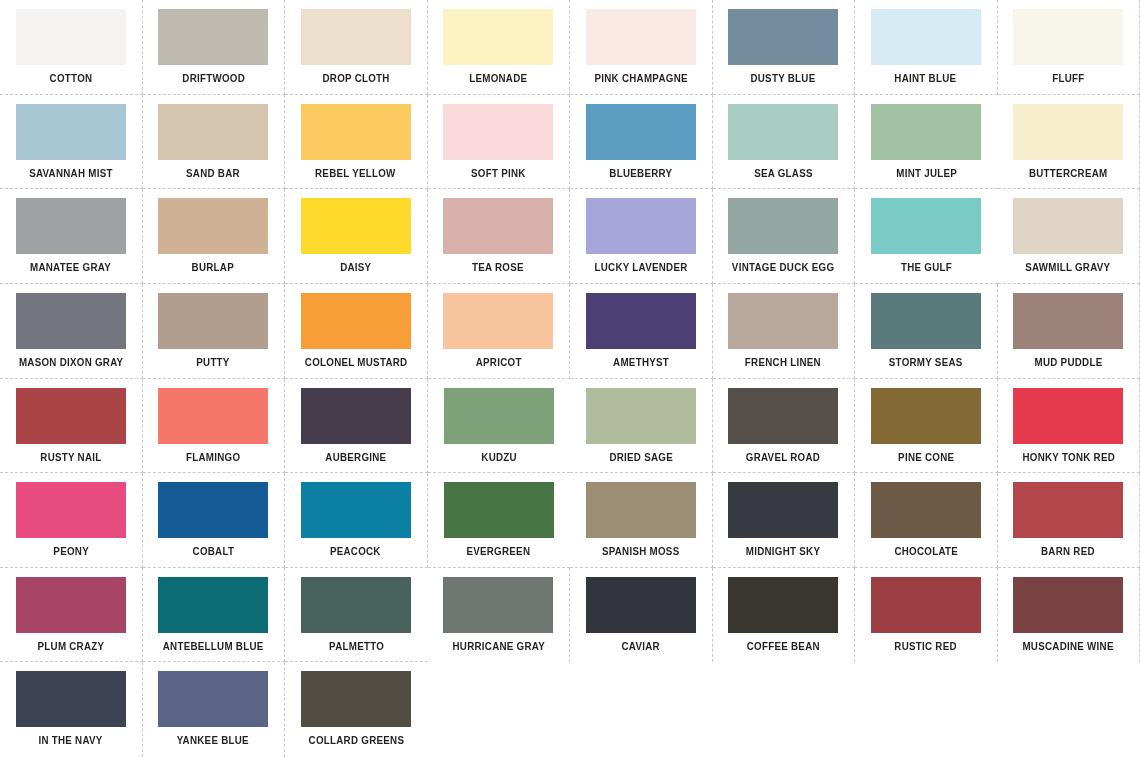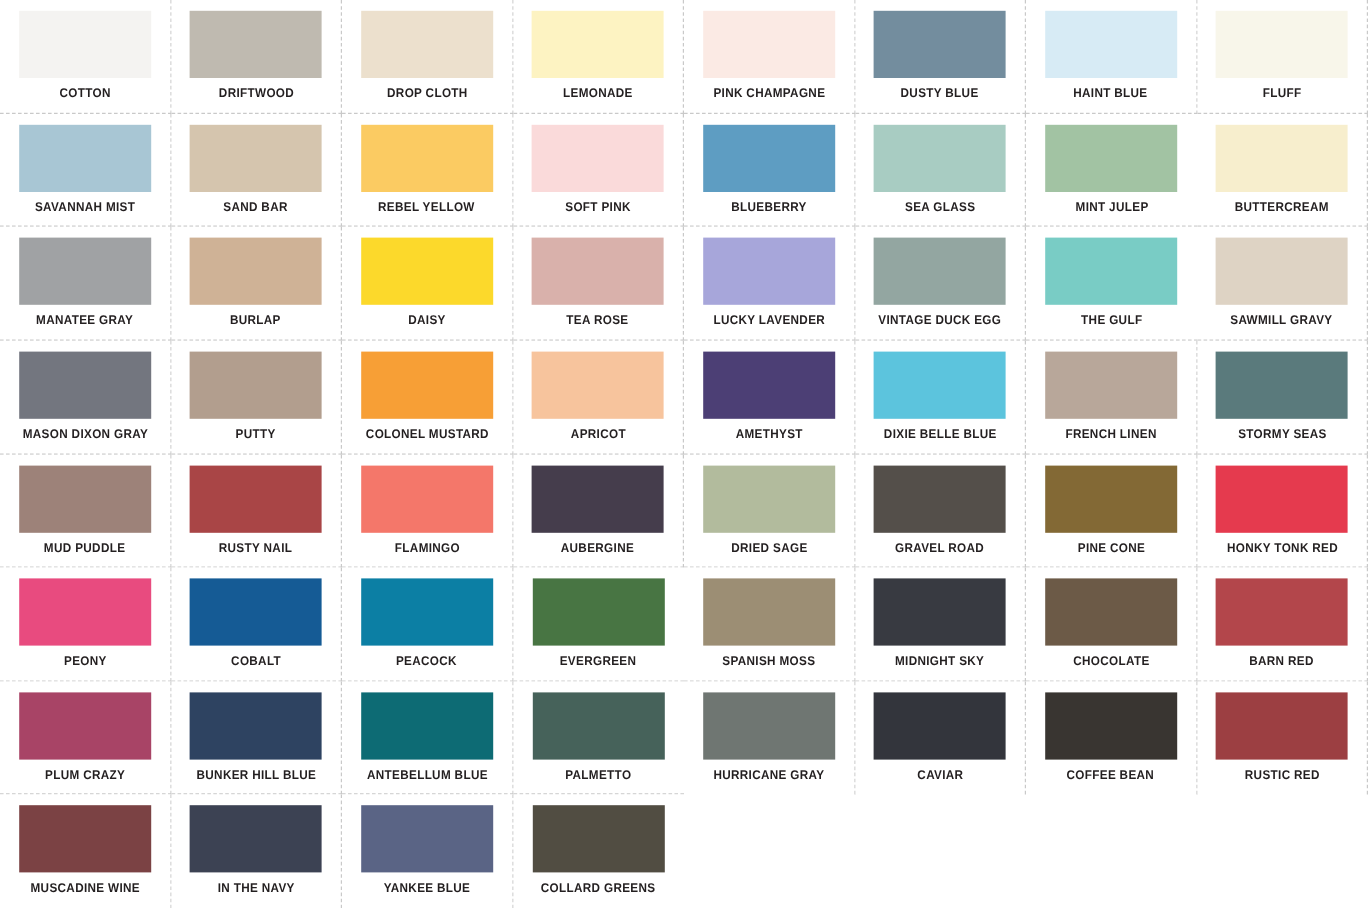--- a/index.html
+++ b/index.html
@@ -172,24 +172,20 @@
     </div>
     <div class="swatch-cell">
       <div class="swatch-chip" style="background-color: rgb(247, 196, 157);"></div>
       <div class="swatch-label">APRICOT</div>
     </div>
     <div class="swatch-cell">
       <div class="swatch-chip" style="background-color: rgb(76, 63, 117);"></div>
       <div class="swatch-label">AMETHYST</div>
     </div>
     <div class="swatch-cell">
-      <div class="swatch-chip" style="background-color: rgb(92, 196, 221);"></div>
-      <div class="swatch-label">DIXIE BELLE BLUE</div>
-    </div>
-    <div class="swatch-cell">
       <div class="swatch-chip" style="background-color: rgb(184, 167, 154);"></div>
       <div class="swatch-label">FRENCH LINEN</div>
     </div>
     <div class="swatch-cell">
       <div class="swatch-chip" style="background-color: rgb(90, 122, 124);"></div>
       <div class="swatch-label">STORMY SEAS</div>
     </div>
     <div class="swatch-cell">
       <div class="swatch-chip" style="background-color: rgb(157, 130, 121);"></div>
       <div class="swatch-label">MUD PUDDLE</div>
@@ -199,20 +195,24 @@
       <div class="swatch-label">RUSTY NAIL</div>
     </div>
     <div class="swatch-cell">
       <div class="swatch-chip" style="background-color: rgb(244, 119, 106);"></div>
       <div class="swatch-label">FLAMINGO</div>
     </div>
     <div class="swatch-cell">
       <div class="swatch-chip" style="background-color: rgb(69, 61, 76);"></div>
       <div class="swatch-label">AUBERGINE</div>
     </div>
+    <div class="swatch-cell last-col">
+      <div class="swatch-chip" style="background-color: rgb(125, 162, 121);"></div>
+      <div class="swatch-label">KUDZU</div>
+    </div>
     <div class="swatch-cell">
       <div class="swatch-chip" style="background-color: rgb(178, 187, 157);"></div>
       <div class="swatch-label">DRIED SAGE</div>
     </div>
     <div class="swatch-cell">
       <div class="swatch-chip" style="background-color: rgb(84, 79, 74);"></div>
       <div class="swatch-label">GRAVEL ROAD</div>
     </div>
     <div class="swatch-cell">
       <div class="swatch-chip" style="background-color: rgb(131, 105, 53);"></div>
@@ -250,24 +250,20 @@
       <div class="swatch-chip" style="background-color: rgb(108, 90, 71);"></div>
       <div class="swatch-label">CHOCOLATE</div>
     </div>
     <div class="swatch-cell">
       <div class="swatch-chip" style="background-color: rgb(179, 70, 75);"></div>
       <div class="swatch-label">BARN RED</div>
     </div>
     <div class="swatch-cell">
       <div class="swatch-chip" style="background-color: rgb(168, 68, 102);"></div>
       <div class="swatch-label">PLUM CRAZY</div>
-    </div>
-    <div class="swatch-cell">
-      <div class="swatch-chip" style="background-color: rgb(46, 67, 97);"></div>
-      <div class="swatch-label">BUNKER HILL BLUE</div>
     </div>
     <div class="swatch-cell">
       <div class="swatch-chip" style="background-color: rgb(13, 107, 116);"></div>
       <div class="swatch-label">ANTEBELLUM BLUE</div>
     </div>
     <div class="swatch-cell last-col">
       <div class="swatch-chip" style="background-color: rgb(70, 98, 90);"></div>
       <div class="swatch-label">PALMETTO</div>
     </div>
     <div class="swatch-cell last-row">

